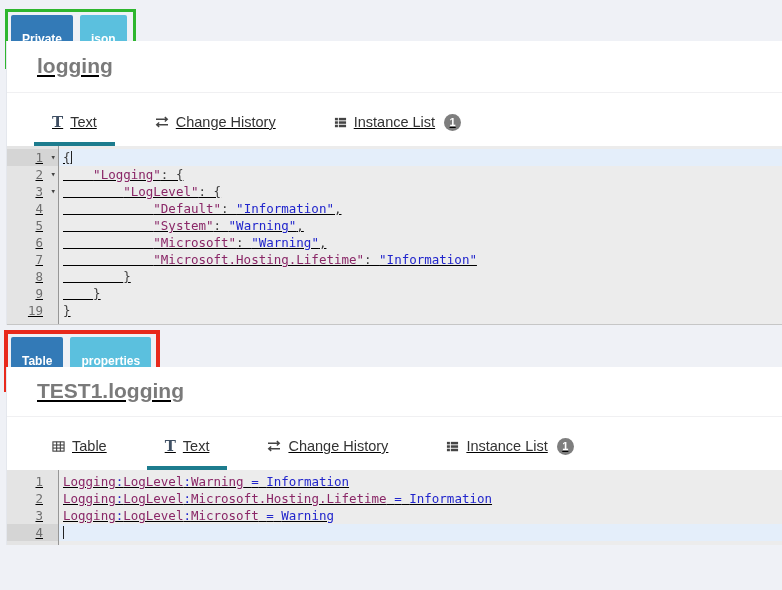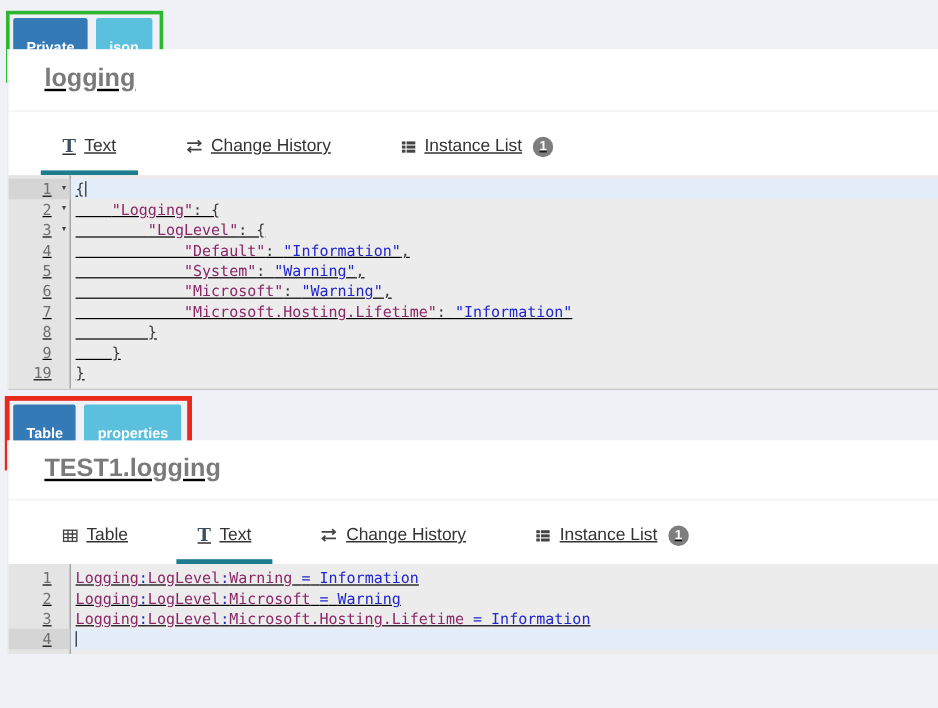--- a/index.html
+++ b/index.html
@@ -215,18 +215,18 @@
   </div>
   <div class="editor">
     <div class="gutter">
         <div class="gcell"><span>1</span></div>
         <div class="gcell"><span>2</span></div>
         <div class="gcell"><span>3</span></div>
         <div class="gcell g-active"><span>4</span></div>
       </div>
     <div class="code">
         <div class="crow"><span class="tok-k">Logging</span><span class="tok-o">:</span><span class="tok-k">LogLevel</span><span class="tok-o">:</span><span class="tok-k">Warning</span><span class="tok-w"> </span><span class="tok-o">=</span><span class="tok-w"> </span><span class="tok-v">Information</span></div>
+        <div class="crow"><span class="tok-k">Logging</span><span class="tok-o">:</span><span class="tok-k">LogLevel</span><span class="tok-o">:</span><span class="tok-k">Microsoft.Hosting.Lifetime</span><span class="tok-w"> </span><span class="tok-o">=</span><span class="tok-w"> </span><span class="tok-v">Information</span></div>
         <div class="crow"><span class="tok-k">Logging</span><span class="tok-o">:</span><span class="tok-k">LogLevel</span><span class="tok-o">:</span><span class="tok-k">Microsoft</span><span class="tok-w"> </span><span class="tok-o">=</span><span class="tok-w"> </span><span class="tok-v">Warning</span></div>
-        <div class="crow"><span class="tok-k">Logging</span><span class="tok-o">:</span><span class="tok-k">LogLevel</span><span class="tok-o">:</span><span class="tok-k">Microsoft.Hosting.Lifetime</span><span class="tok-w"> </span><span class="tok-o">=</span><span class="tok-w"> </span><span class="tok-v">Information</span></div>
         <div class="crow c-active"><span class="cursor"></span></div>
       </div>
   </div>
 </section>
 
 </body></html>

